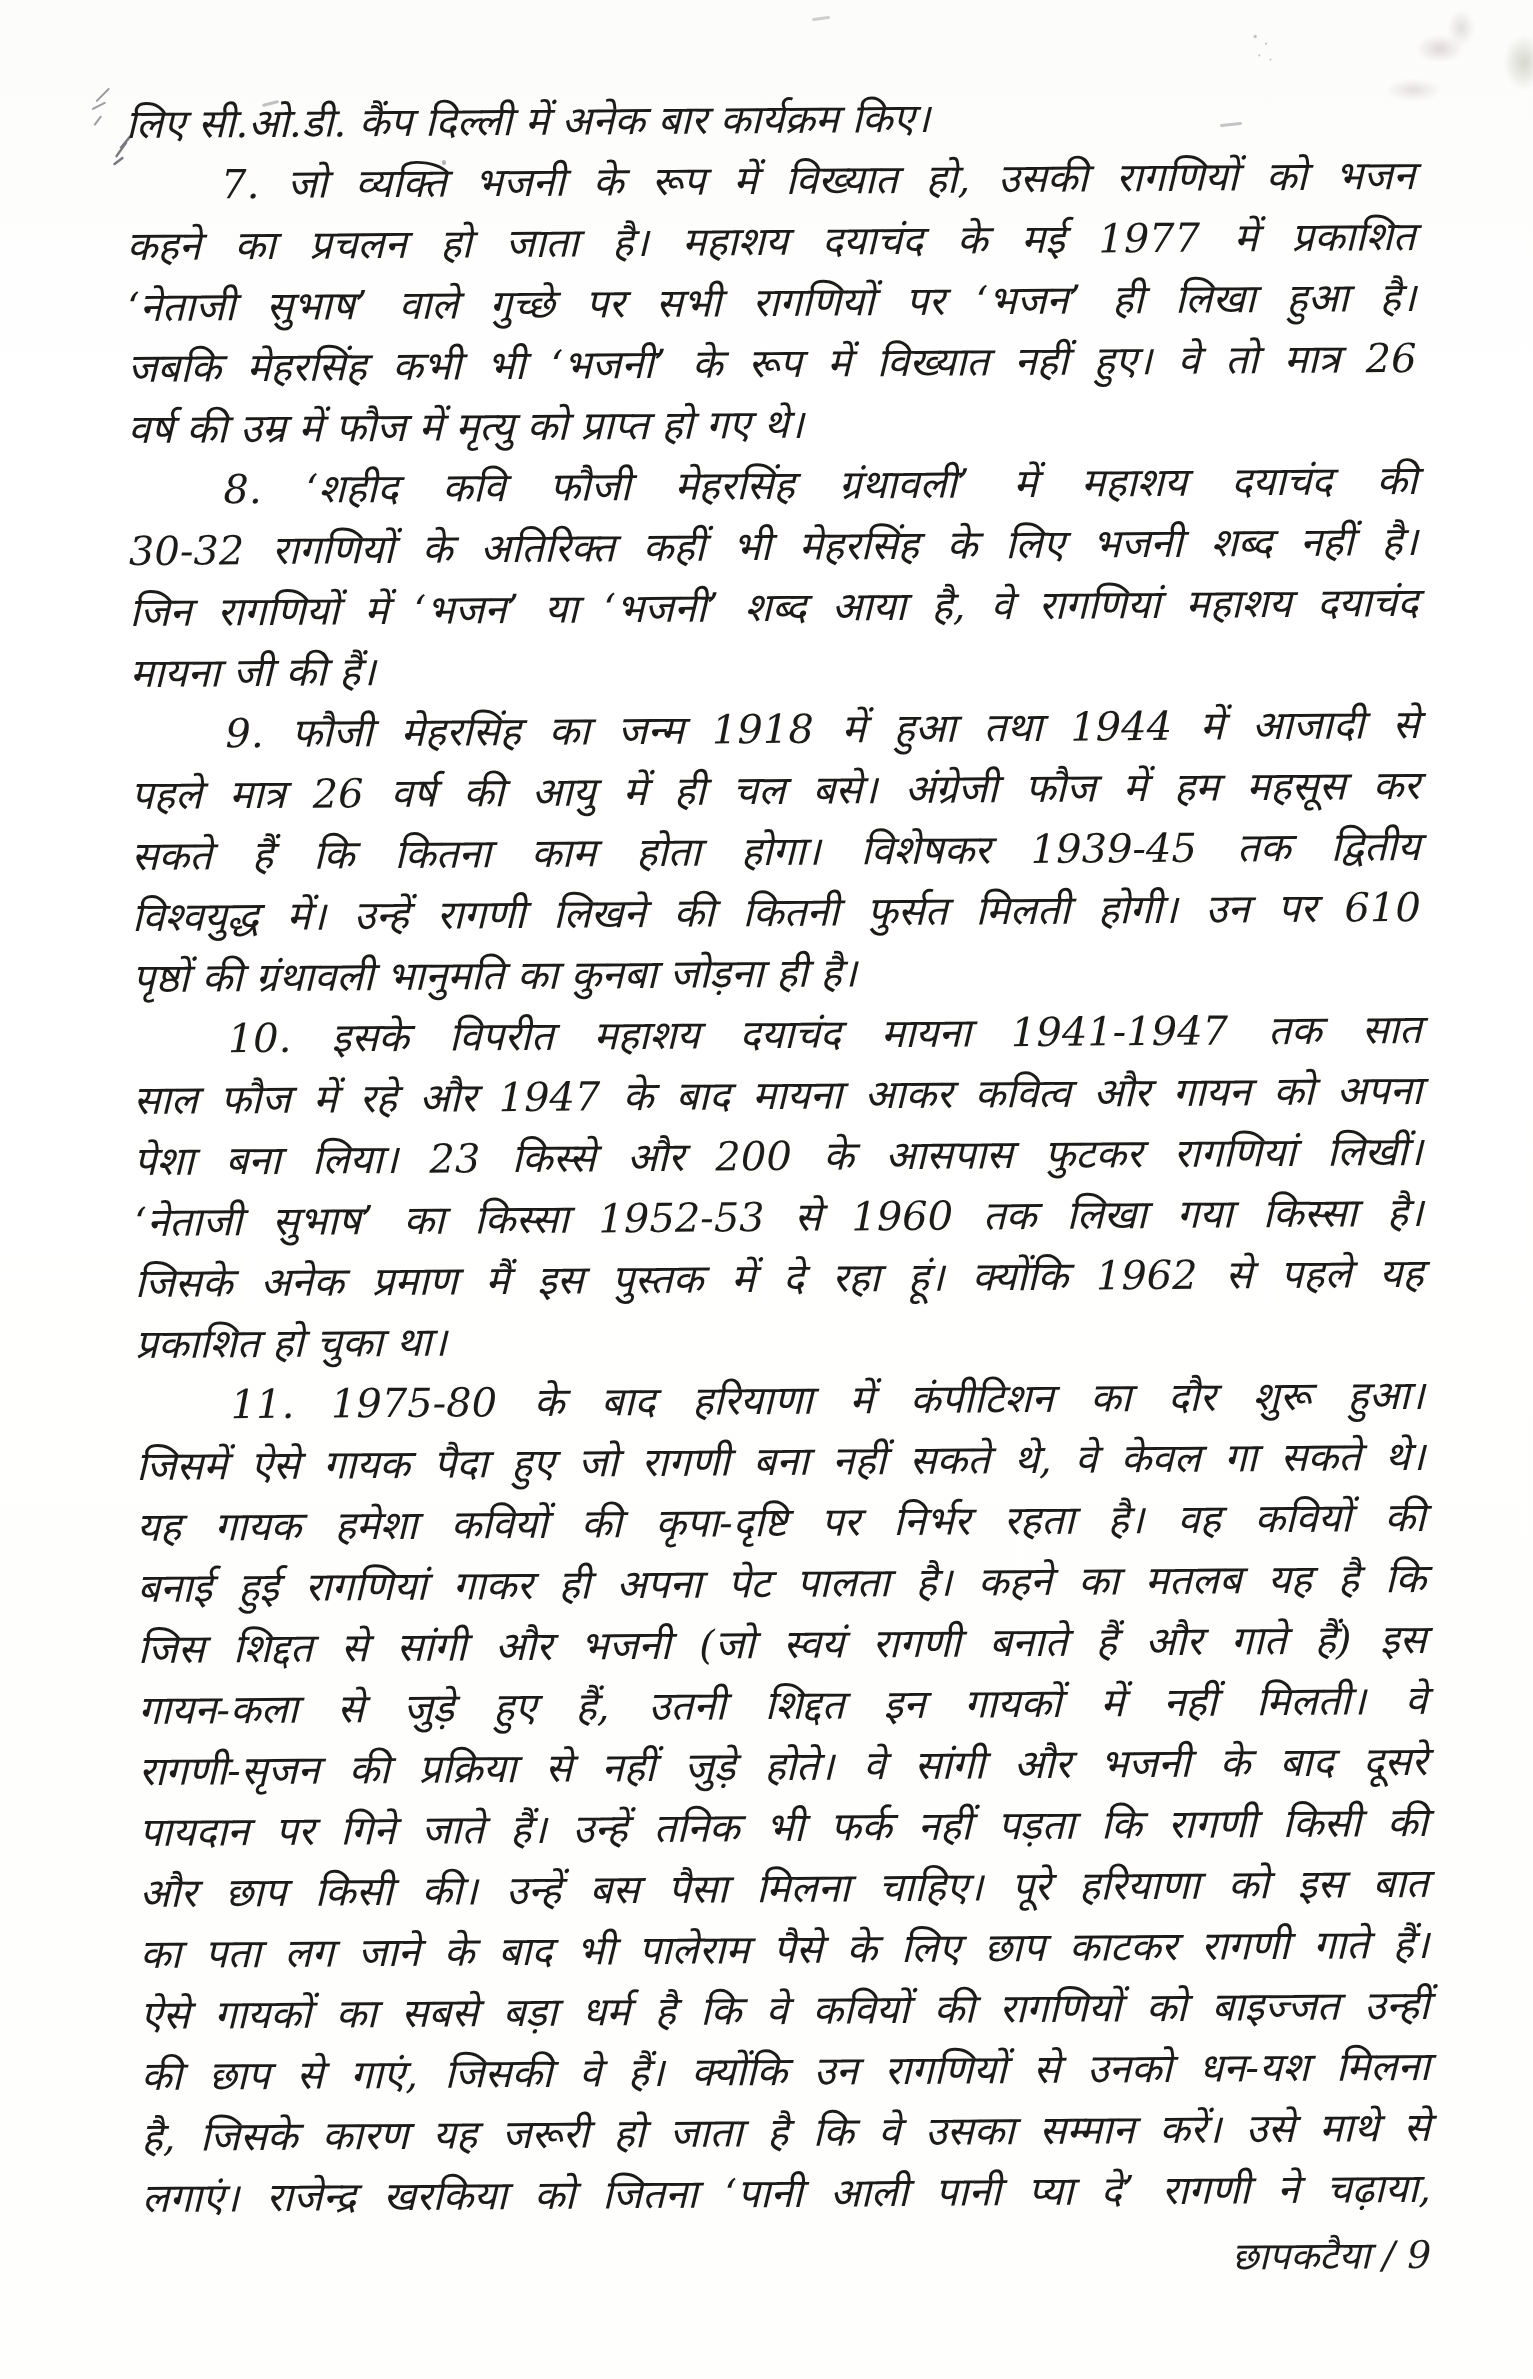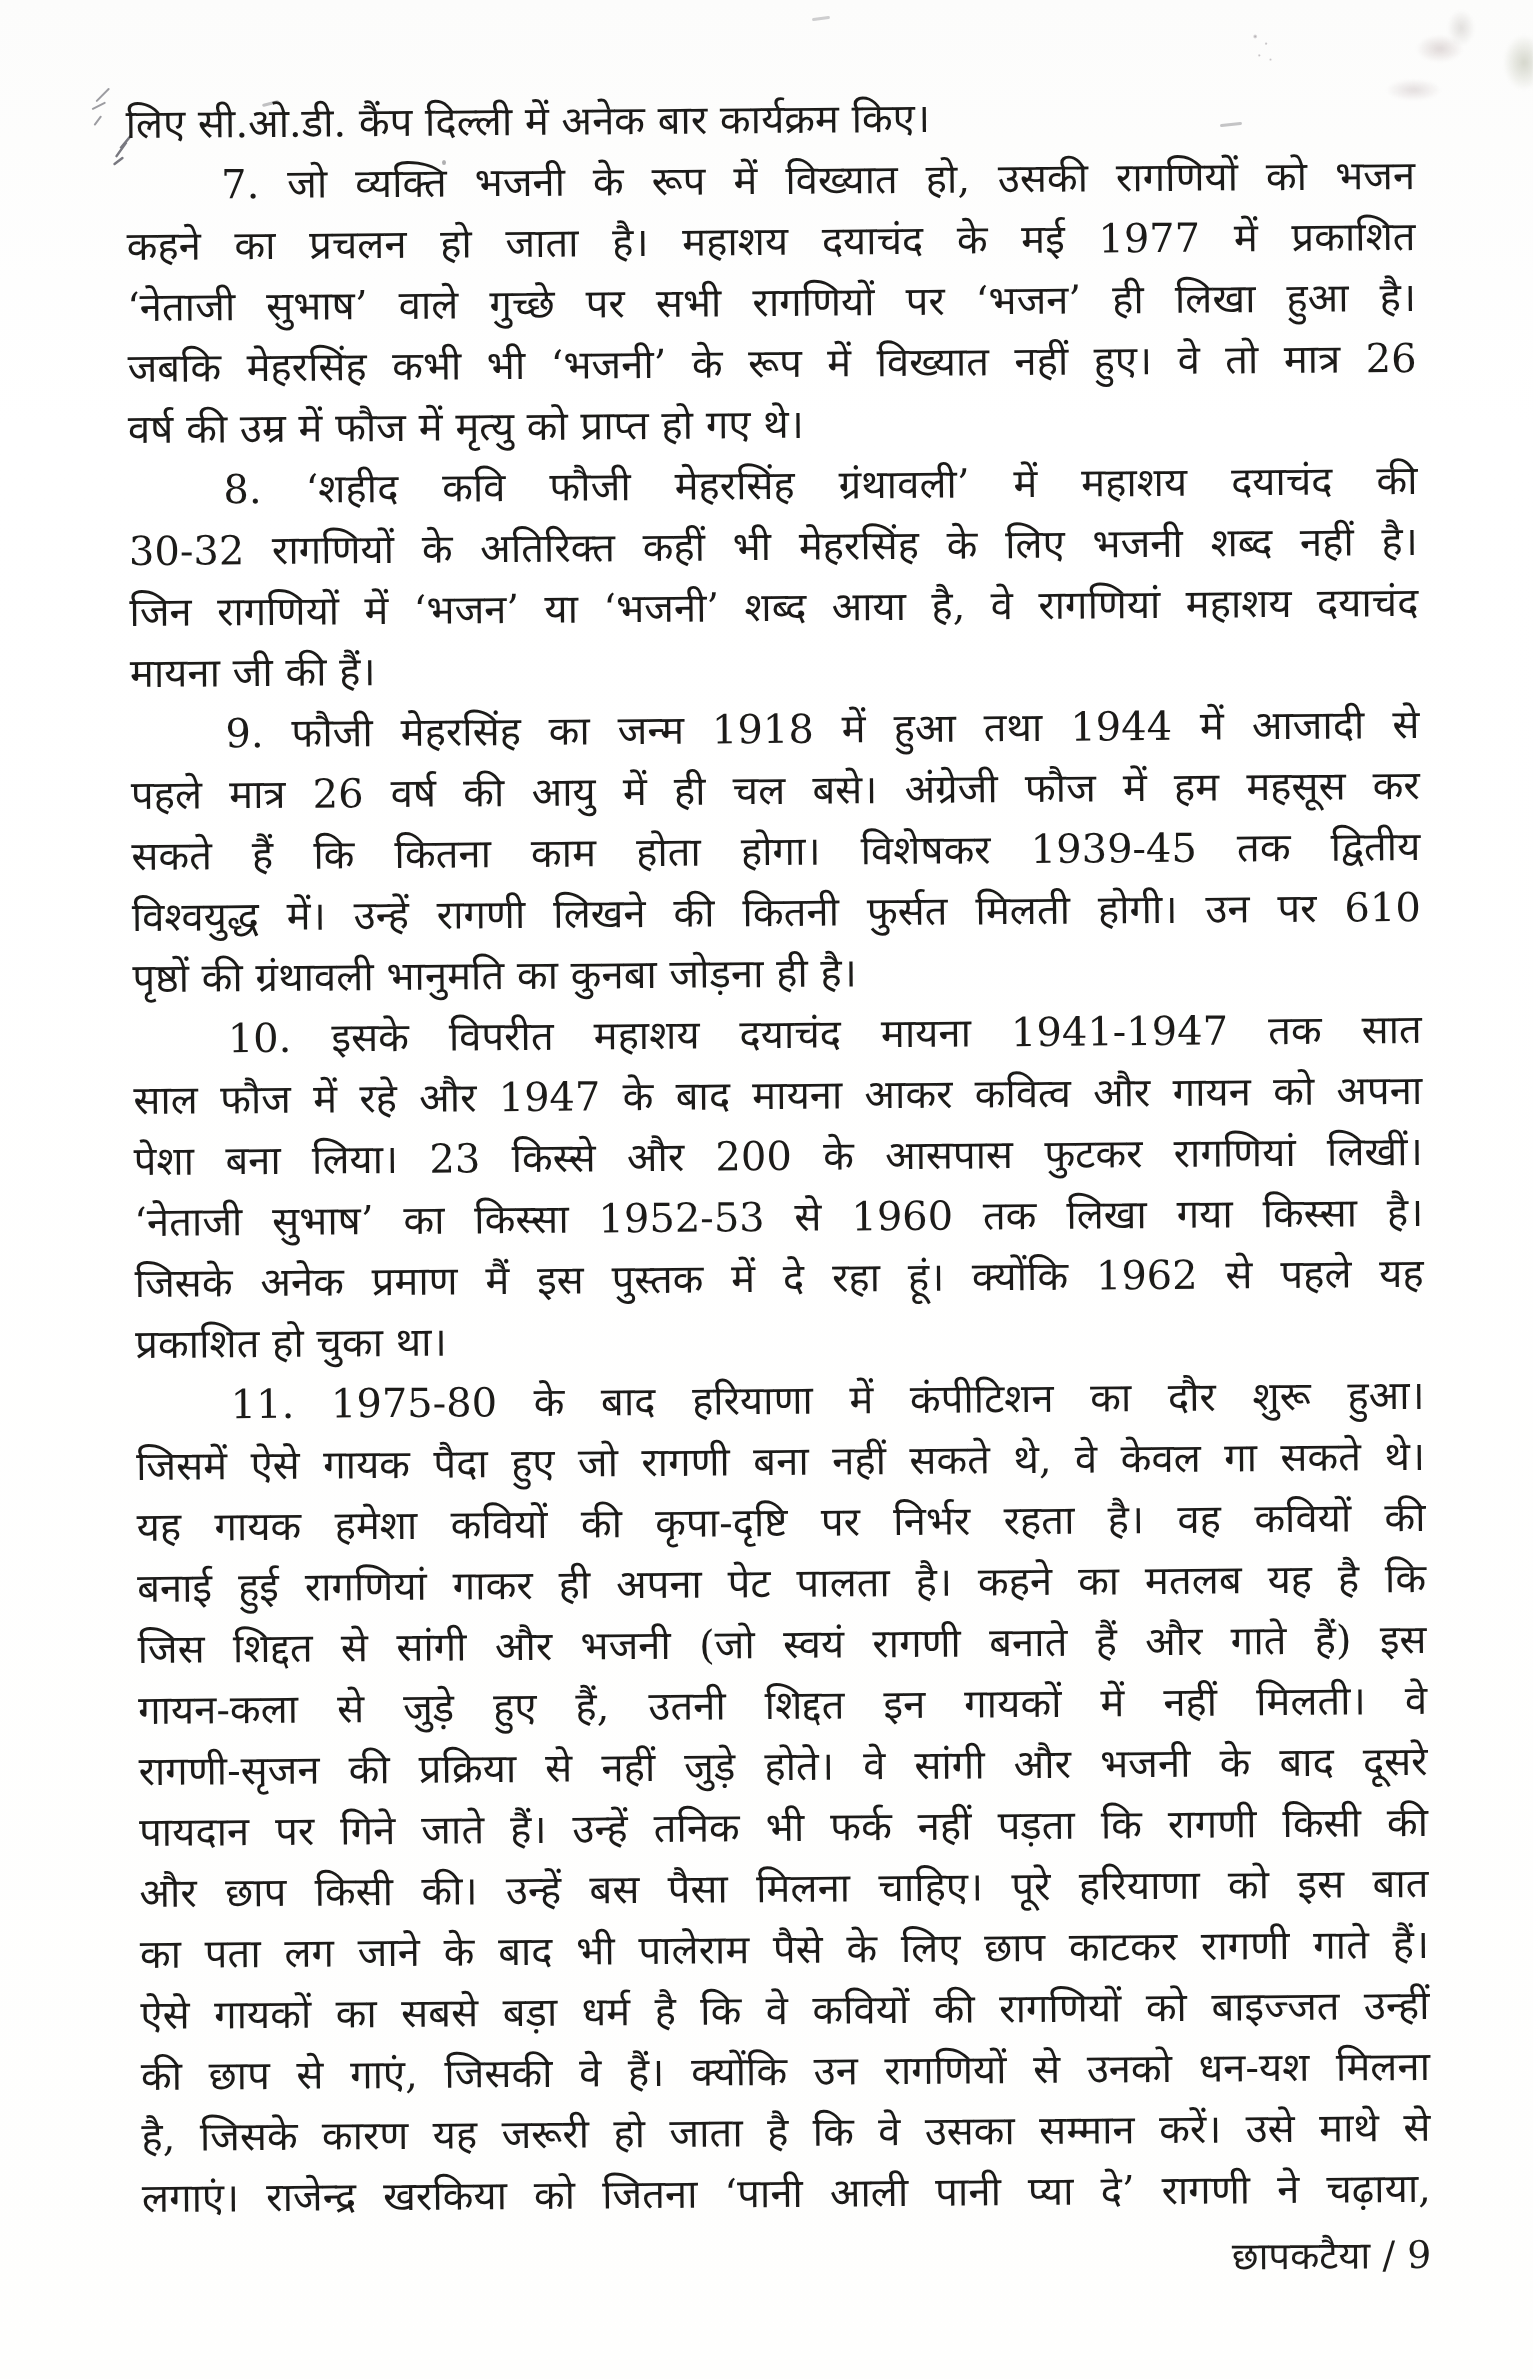--- a/index.html
+++ b/index.html
@@ -11,20 +11,21 @@
     height: 2379px;
     position: relative;
     overflow: hidden;
     background: #fefefd;
     font-family: "DejaVu Serif", "Liberation Serif", serif;
   }
   .page {
     position: absolute;
     inset: 0;
     background: linear-gradient(180deg, #fcfcfb 0%, #ffffff 18%, #fefefd 100%);
+    font-style: italic;
   }
   .text-block {
     position: absolute;
     left: 134px;
     top: 89px;
     width: 1289px;
     transform: rotate(-0.45deg);
     transform-origin: 50% 50%;
     color: #1c1b19;
     font-size: 40px;

